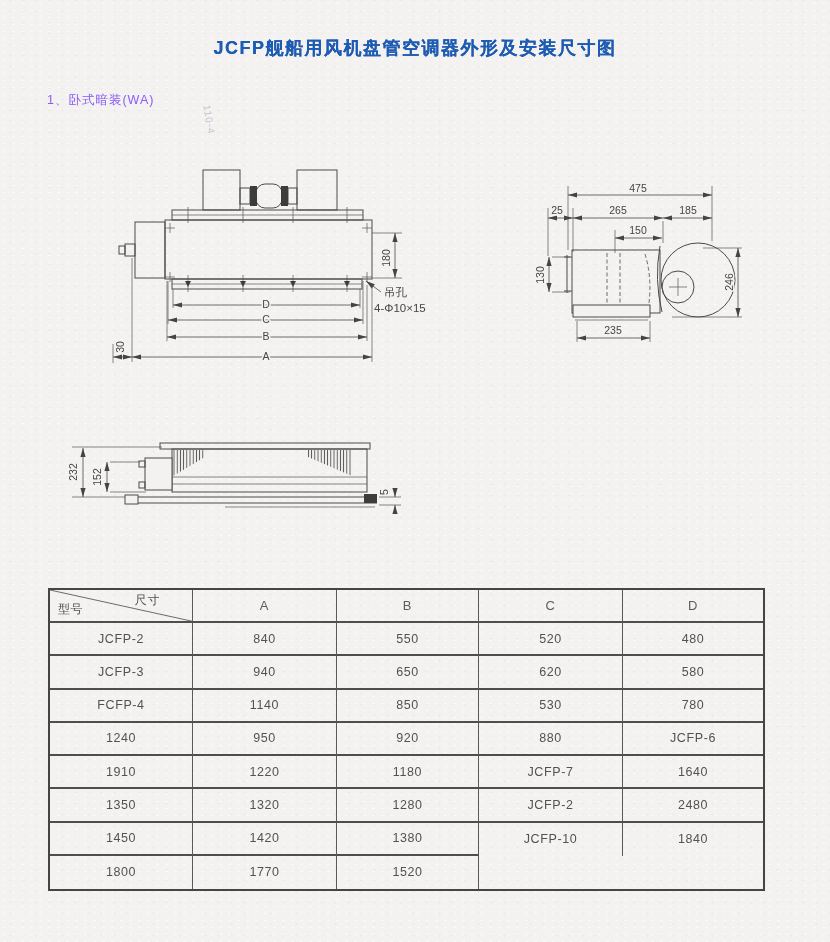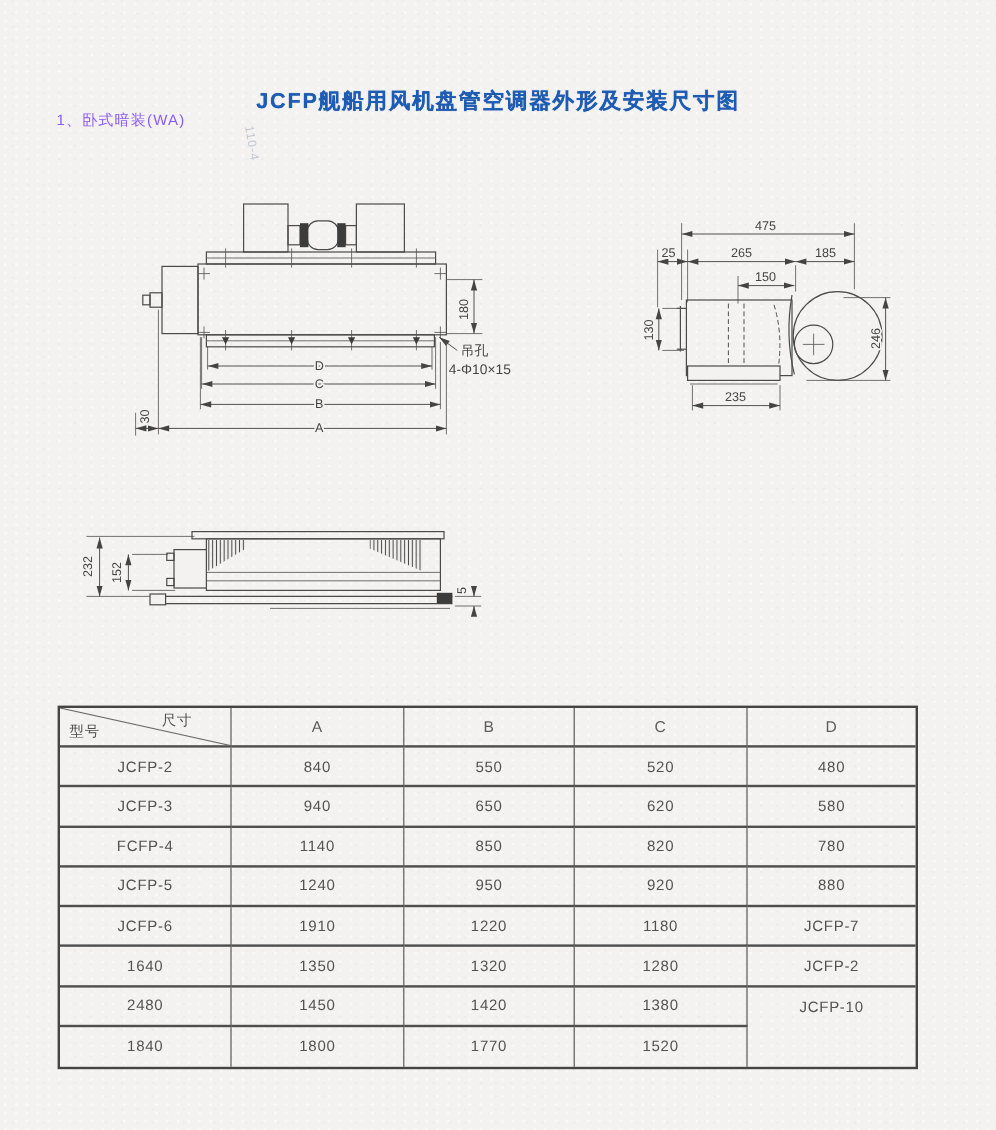--- a/index.html
+++ b/index.html
@@ -17,21 +17,20 @@
       radial-gradient(rgba(255,255,255,.55) 1px, transparent 1.4px),
       radial-gradient(rgba(120,120,118,.05) 1px, transparent 1.4px);
     background-size:9px 7px,13px 11px;
     background-position:0 0,4px 6px;
   }
   .title{
     position:absolute;top:36px;left:0;width:830px;
     text-align:center;font-size:18px;font-weight:bold;
     color:#1b5cb4;letter-spacing:1.5px;
     text-shadow:0 0 .6px #2a4f9e;
-    margin-top:36px;
   }
   .section-label{
     position:absolute;top:92px;left:47px;
     font-size:12.5px;color:#8b5cf6;letter-spacing:1px;
   }
   .watermark{
     position:absolute;top:104px;left:212px;
     font-size:10px;color:#9aa3b4;opacity:.55;
     transform:rotate(80deg);transform-origin:left top;
     letter-spacing:1px;
@@ -282,24 +281,23 @@
 
     <div class="cell">JCFP-3</div>
     <div class="cell">940</div>
     <div class="cell">650</div>
     <div class="cell">620</div>
     <div class="cell">580</div>
 
     <div class="cell">FCFP-4</div>
     <div class="cell">1140</div>
     <div class="cell">850</div>
-    <div class="cell">820</div>
+    <div class="cell">530</div>
     <div class="cell">780</div>
 
-    <div class="cell">JCFP-5</div>
     <div class="cell">1240</div>
     <div class="cell">950</div>
     <div class="cell">920</div>
     <div class="cell">880</div>
 
     <div class="cell">JCFP-6</div>
     <div class="cell">1910</div>
     <div class="cell">1220</div>
     <div class="cell">1180</div>
 

